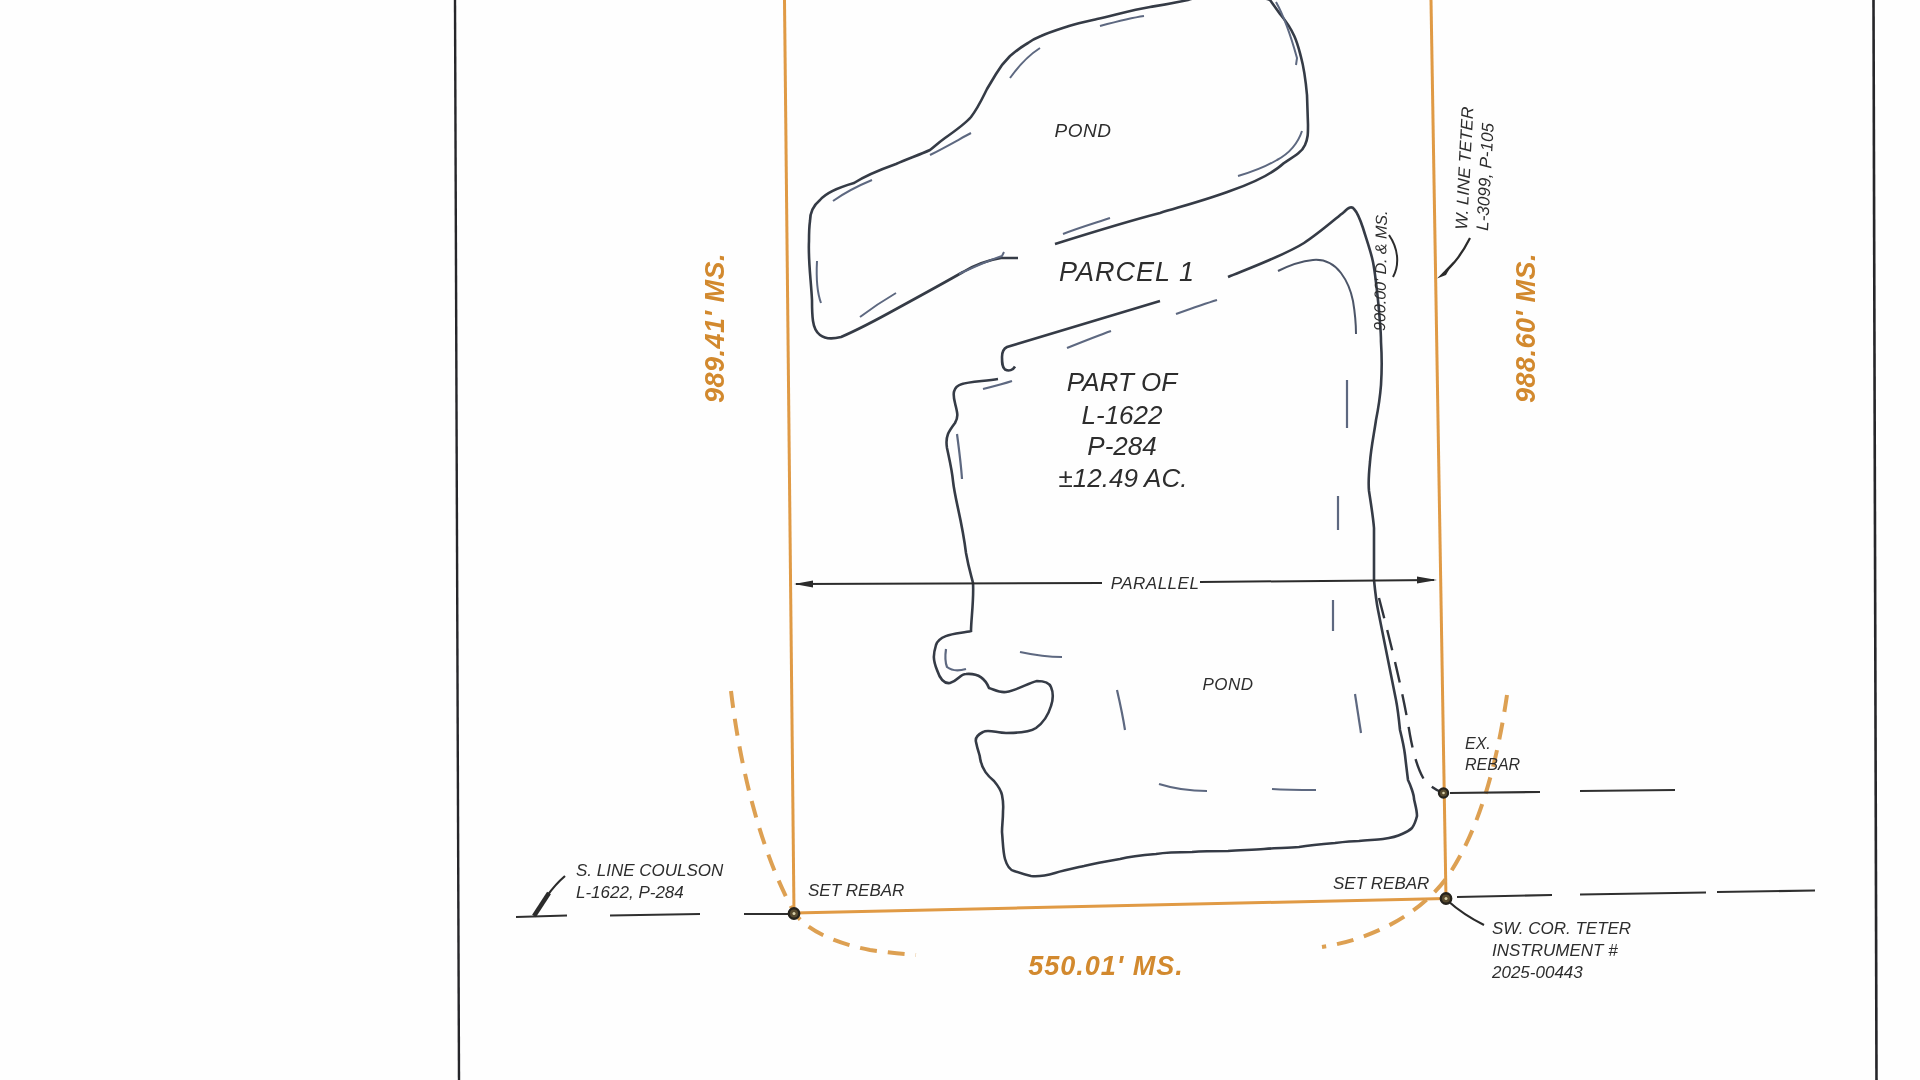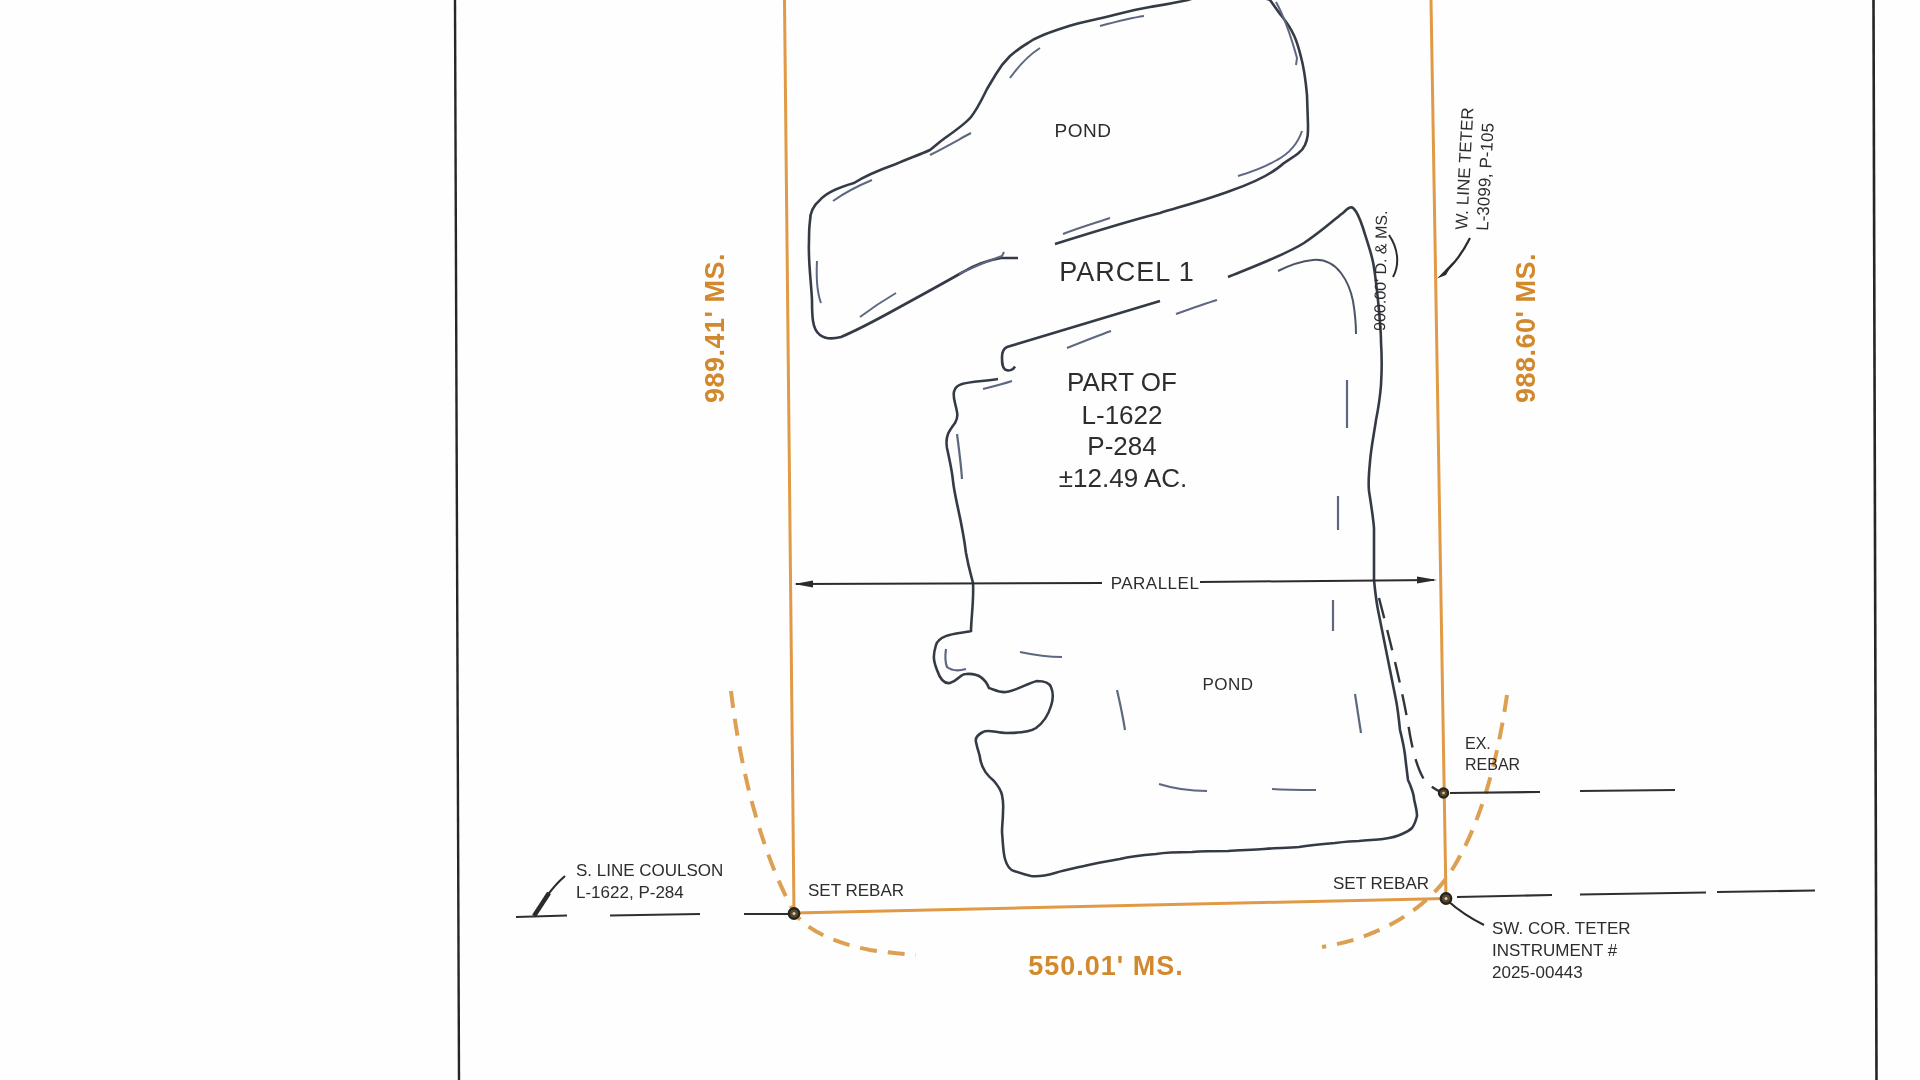--- a/index.html
+++ b/index.html
@@ -1,16 +1,16 @@
 <!DOCTYPE html>
 <html><head>
 <meta charset="utf-8">
 <style>
   html,body{margin:0;padding:0;background:#ffffff;}
-  .page{width:1920px;height:1080px;position:relative;overflow:hidden;background:#5eead4;}
+  .page{width:1920px;height:1080px;position:relative;overflow:hidden;background:#5eead4;font-style:italic;}
   svg{filter:blur(0.4px);}
   text{font-family:"Liberation Sans",sans-serif;fill:#2d2d2d;-webkit-font-smoothing:antialiased;}
   *{-webkit-font-smoothing:antialiased;}
 </style>
 </head>
 <body>
 <div class="page">
 <svg width="1920" height="1080" viewBox="0 0 1920 1080" xmlns="http://www.w3.org/2000/svg">
   <rect x="0" y="0" width="1920" height="1080" fill="#fefefe"></rect>
 

